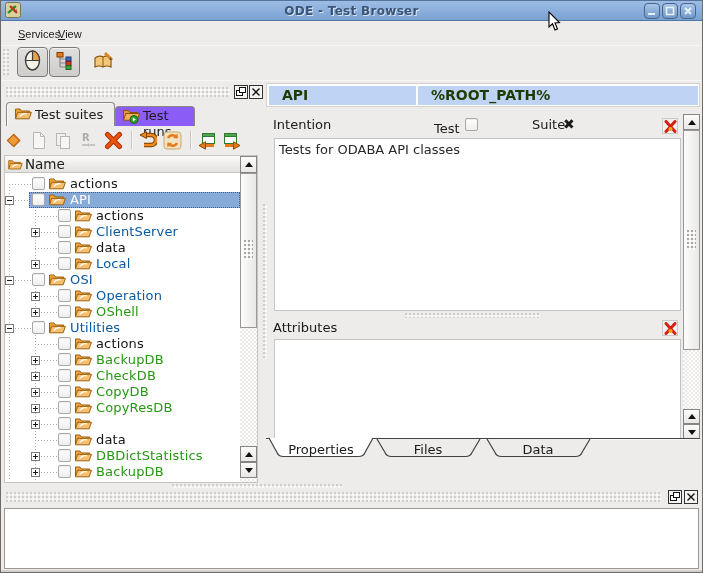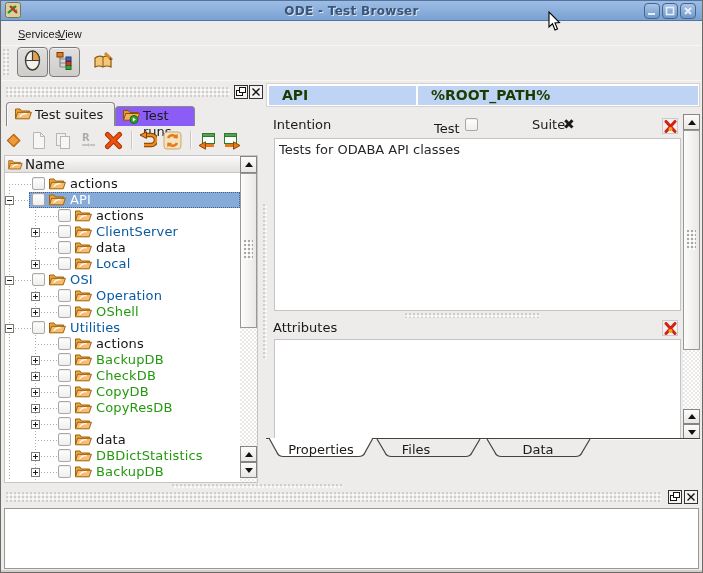--- a/index.html
+++ b/index.html
@@ -486,21 +486,21 @@
   </div>
 
 <div class="abs" style="left:266px;top:438px;width:434px;height:1px;background:#45433f"></div>
 <div class="abs" style="left:266px;top:439px;width:434px;height:1px;background:#fbfaf9"></div>
 <svg class="abs" style="left:264px;top:437px" width="340" height="22" viewBox="0 0 340 22">
   <path d="M5,1 L13,15.5 Q14.5,19.5 19.5,19.5 L94.5,19.5 Q99.5,19.5 101,15.5 L109,1" fill="#ffffff" stroke="#45433f" stroke-width="1.2"></path>
   <path d="M113,2 L121,15.5 Q122.5,19.5 127.5,19.5 L201.5,19.5 Q206.5,19.5 208,15.5 L216,2" fill="#edeceb" stroke="#45433f" stroke-width="1.2"></path>
   <path d="M223,2 L231,15.5 Q232.5,19.5 237.5,19.5 L311.5,19.5 Q316.5,19.5 318,15.5 L326,2" fill="#edeceb" stroke="#45433f" stroke-width="1.2"></path>
 </svg>
 <span class="stab-label" style="left:279px">Properties</span>
-<span class="stab-label" style="left:374px">Files</span>
+<span class="stab-label" style="left:386px">Files</span>
 <span class="stab-label" style="left:496px">Data</span>
 
 <div class="abs hdots" style="left:172px;top:484px;width:171px;height:4px"></div>
 <div class="abs hdots" style="left:6px;top:492px;width:655px;height:10px"></div>
 <div class="dkbtn abs" style="left:668px;top:490px;width:14px;height:14px">
   <svg width="12" height="12" viewBox="0 0 12 12">
       <rect x="1.5" y="4.5" width="6" height="5" fill="#fff" stroke="#111"></rect>
       <rect x="4.5" y="1.5" width="6" height="5" fill="#fff" stroke="#111"></rect>
     </svg>
 </div>

